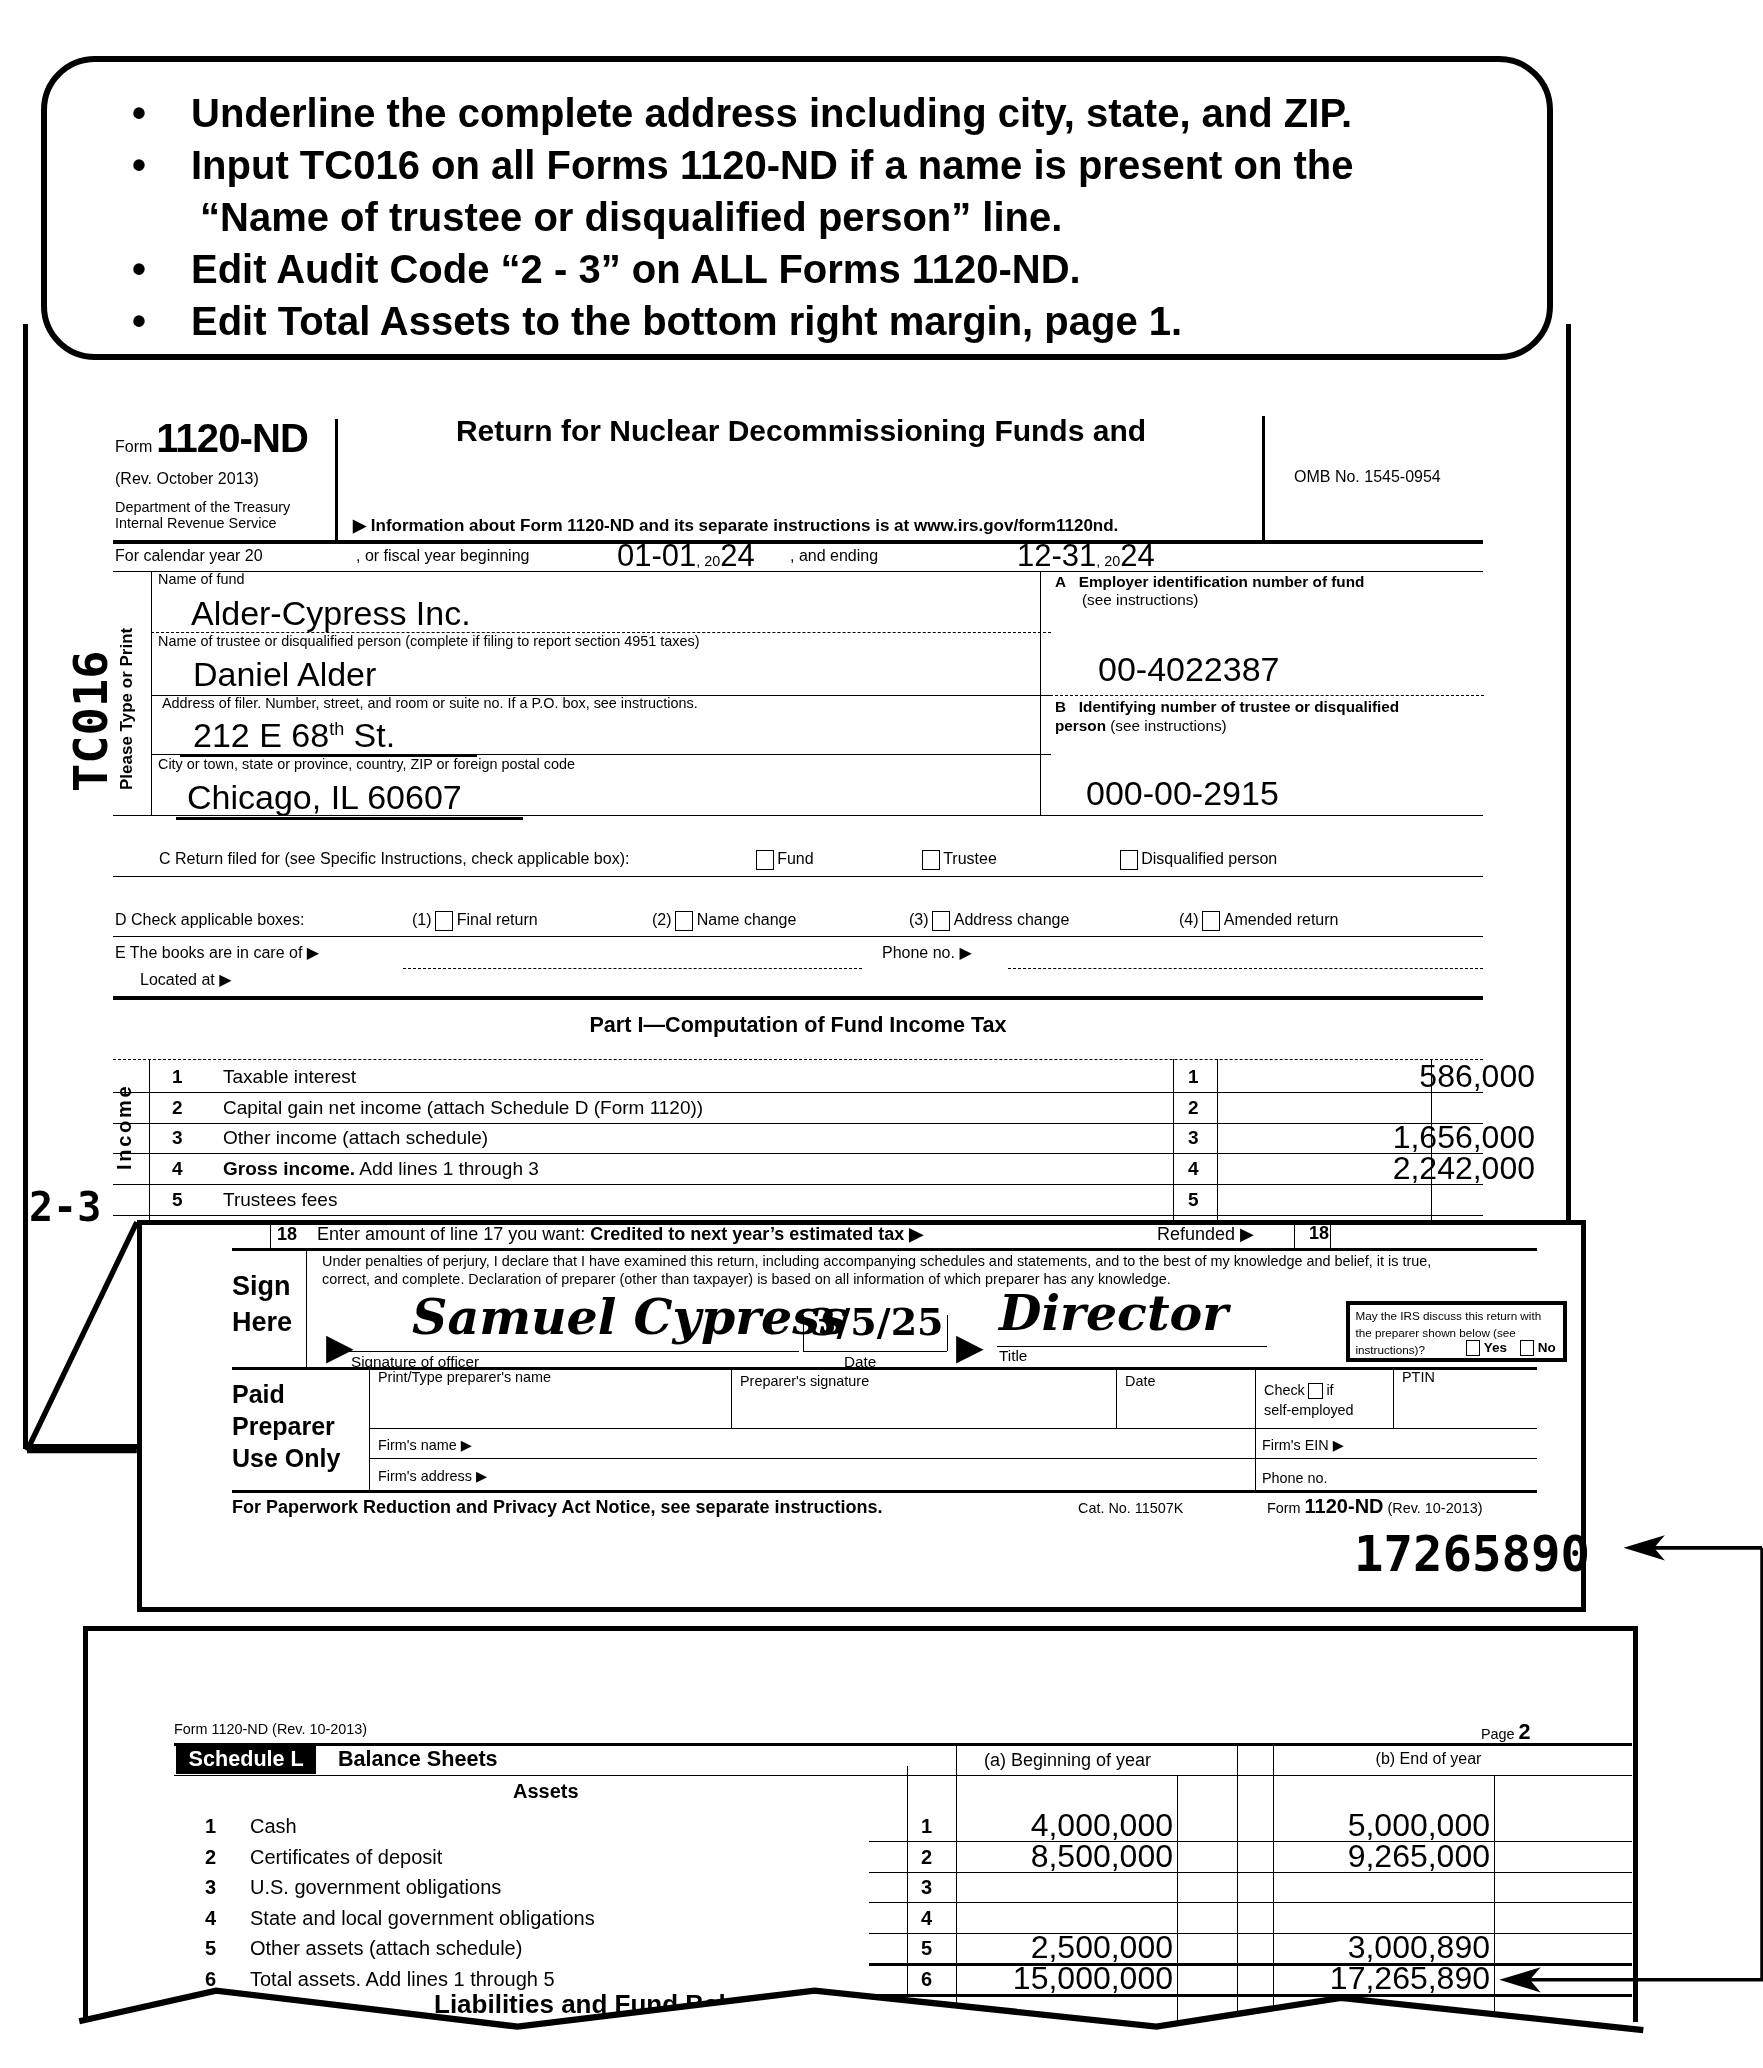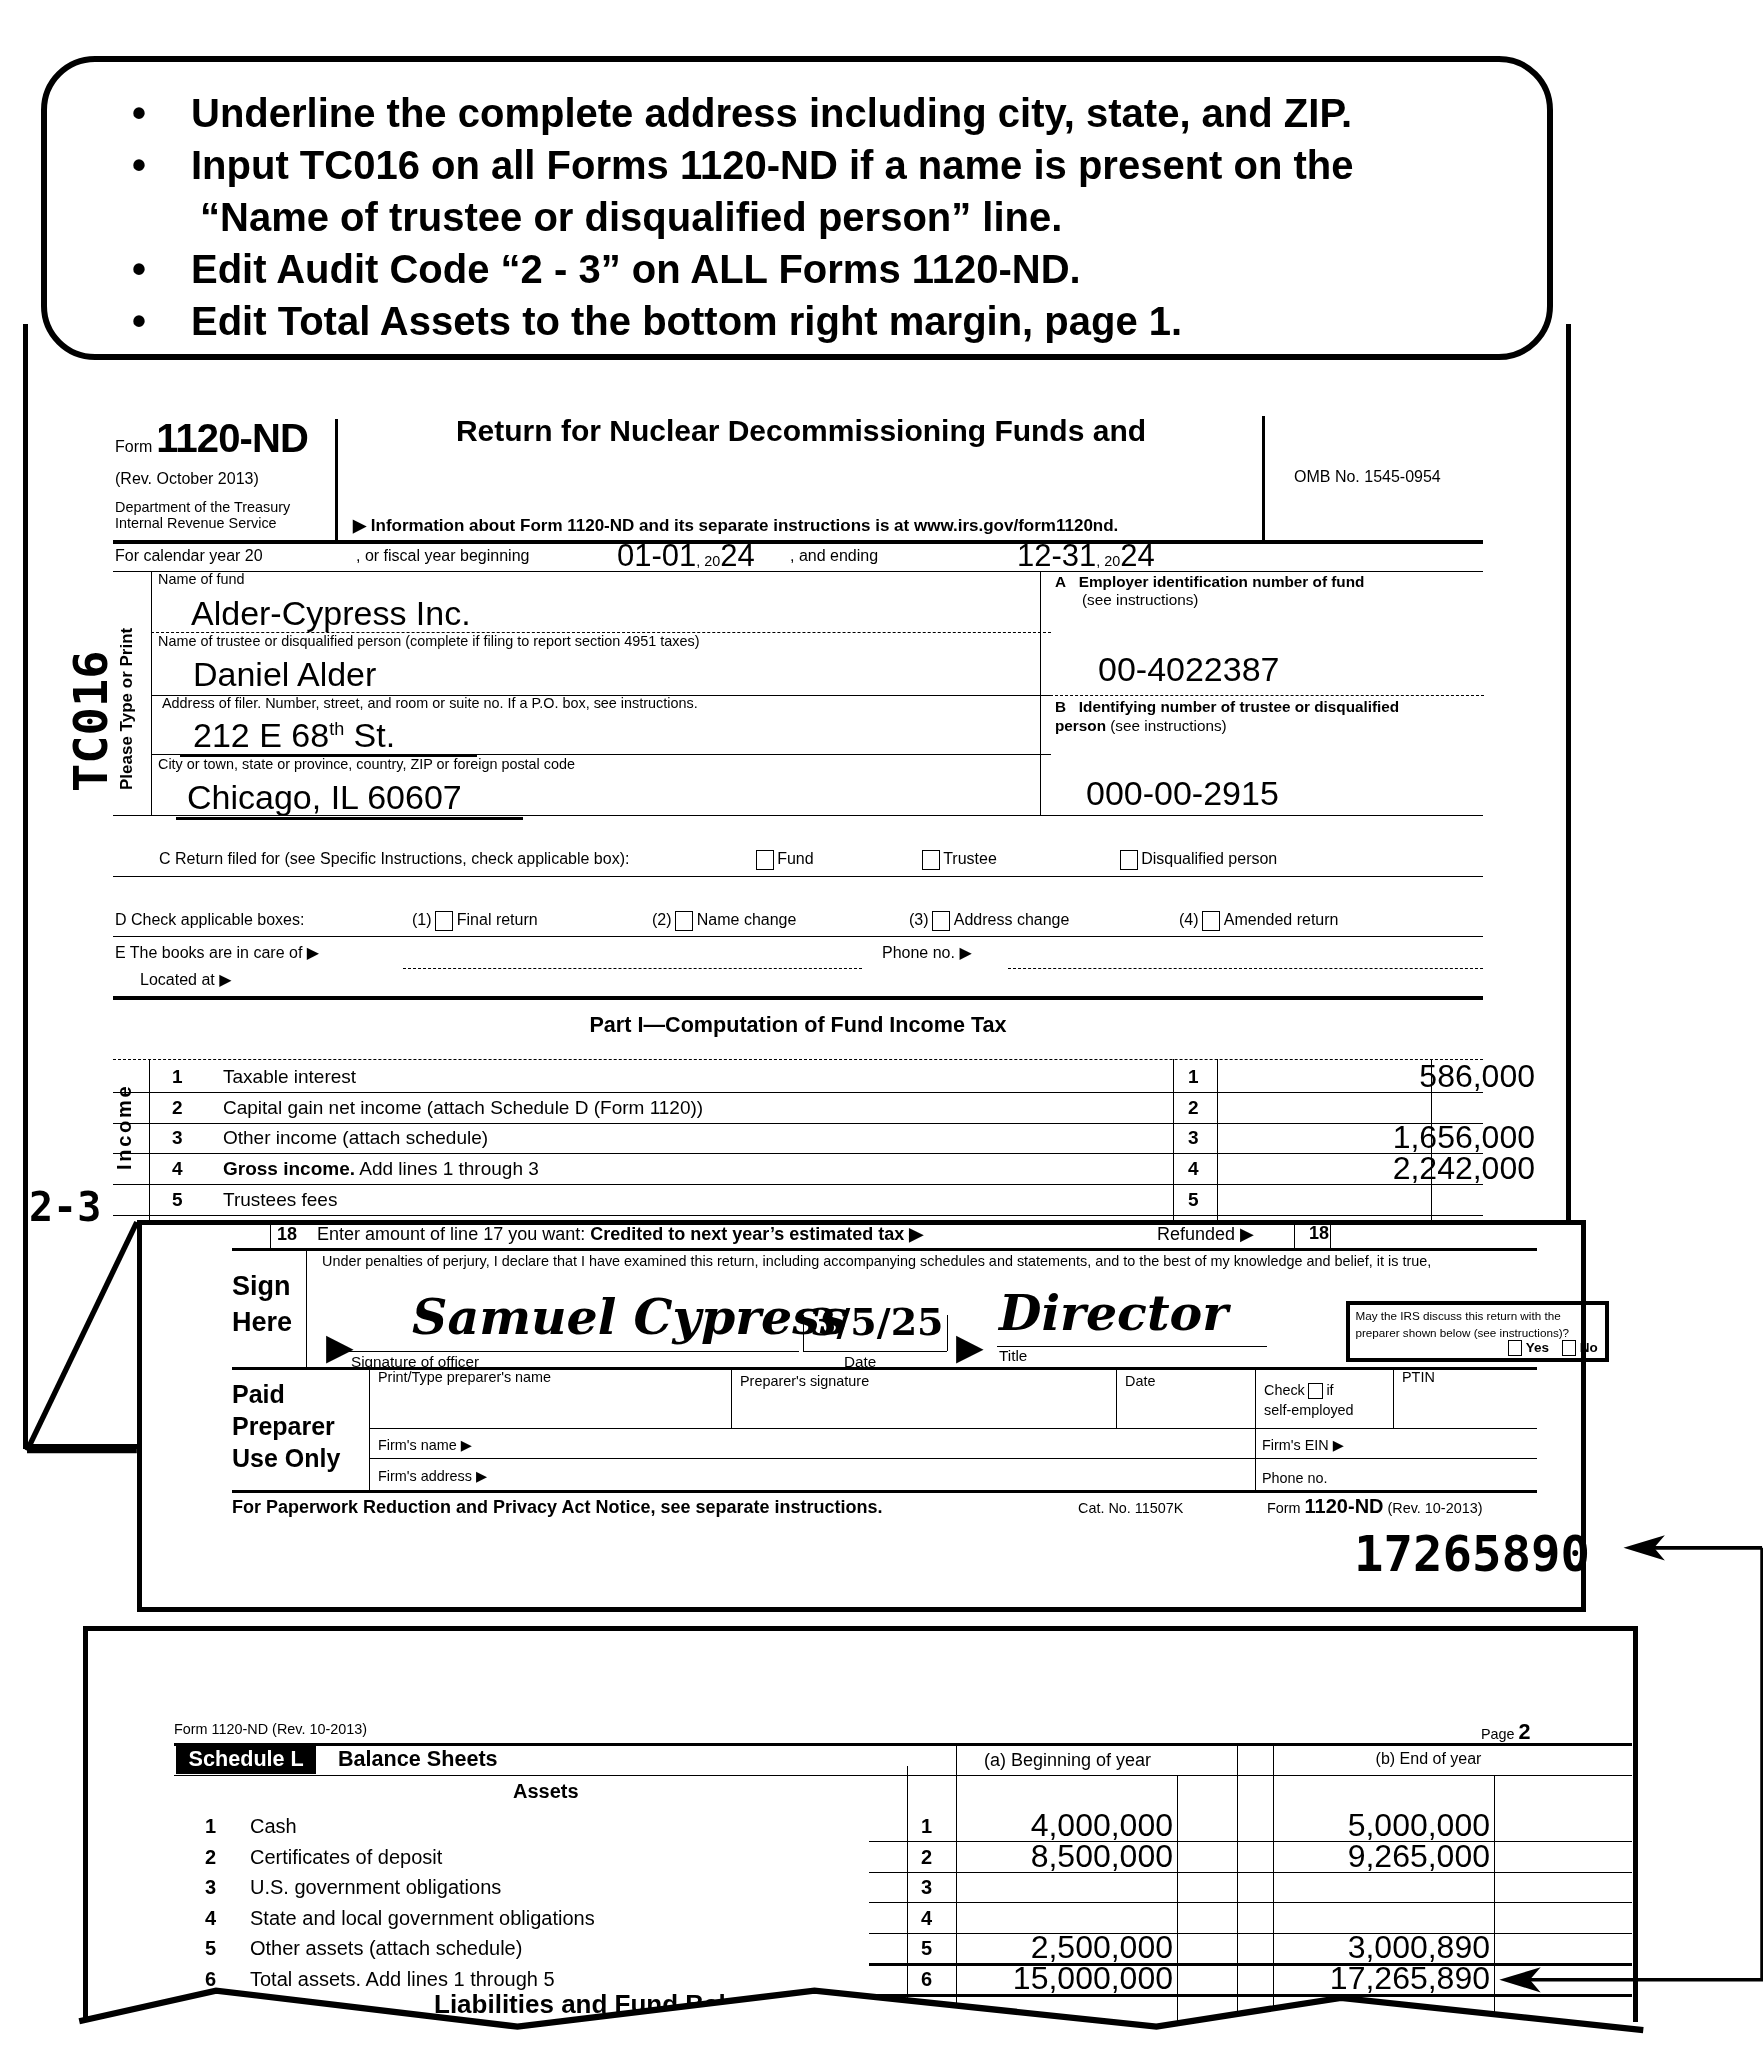--- a/index.html
+++ b/index.html
@@ -201,36 +201,37 @@
   <div class="abs" style="left:1193px;top:0;width:180px;height:21.6px;"></div>
   <div class="line" style="left:90px;top:23.4px;width:1305px;height:2.7px;"></div>
 
   <div class="abs" style="left:90px;top:43px;font-size:27px;font-weight:bold;line-height:36px;">
     <div>Sign</div>
     <div>Here</div>
   </div>
   <div class="line" style="left:164px;top:25px;width:0.9px;height:117px;"></div>
   <div class="abs" style="left:180px;top:27px;font-size:14.4px;line-height:18px;width:1260px;">
     <div>Under penalties of perjury, I declare that I have examined this return, including accompanying schedules and statements, and to the best of my knowledge and belief, it is true,</div>
+    <div>correct, and complete. Declaration of preparer (other than taxpayer) is based on all information of which preparer has any knowledge.</div>
   </div>
   <div class="abs" style="left:184px;top:101px;font-size:36px;">▶</div>
   <div class="abs hand" style="left:270px;top:63px;font-size:49px;">Samuel Cypress</div>
   <div class="line" style="left:207px;top:126px;width:450px;height:0.9px;"></div>
   <div class="abs" style="left:209px;top:128px;font-size:15.3px;">Signature of officer</div>
   <div class="line" style="left:661px;top:90px;width:0.9px;height:36px;"></div>
   <div class="abs hand" style="left:668px;top:74px;font-size:38px;font-style:normal;">3/5/25</div>
   <div class="line" style="left:661px;top:126px;width:144px;height:0.9px;"></div>
   <div class="abs" style="left:702px;top:128px;font-size:15.3px;">Date</div>
   <div class="line" style="left:805px;top:90px;width:0.9px;height:36px;"></div>
   <div class="abs" style="left:814px;top:101px;font-size:36px;">▶</div>
   <div class="abs hand" style="left:857px;top:59px;font-size:49px;">Director</div>
   <div class="line" style="left:855px;top:121px;width:270px;height:0.9px;"></div>
   <div class="abs" style="left:857px;top:122px;font-size:15.3px;">Title</div>
 
-  <div class="abs" style="left:1204px;top:76px;width:263px;height:61px;border:4.5px solid #000;font-size:11.7px;line-height:17px;padding:1.8px 5.4px;box-sizing:border-box;">
+  <div class="abs" style="left:1204px;top:76px;width:221px;height:61px;border:4.5px solid #000;font-size:11.7px;line-height:17px;padding:1.8px 5.4px;box-sizing:border-box;">
     <span>May the IRS discuss this return with the preparer shown below (see instructions)?</span>
     <span style="position:absolute;right:7.2px;bottom:1.8px;font-size:13.5px;font-weight:bold;">
       <span class="cb" style="width:14.4px;height:16px;"></span><span>Yes</span>
       <span class="cb" style="width:14.4px;height:16px;margin-left:9px;"></span><span>No</span>
     </span>
   </div>
 
   <div class="line" style="left:90px;top:142px;width:1305px;height:2.7px;"></div>
   <div class="abs" style="left:90px;top:153px;font-size:25px;font-weight:bold;line-height:32px;">
     <div>Paid</div>

